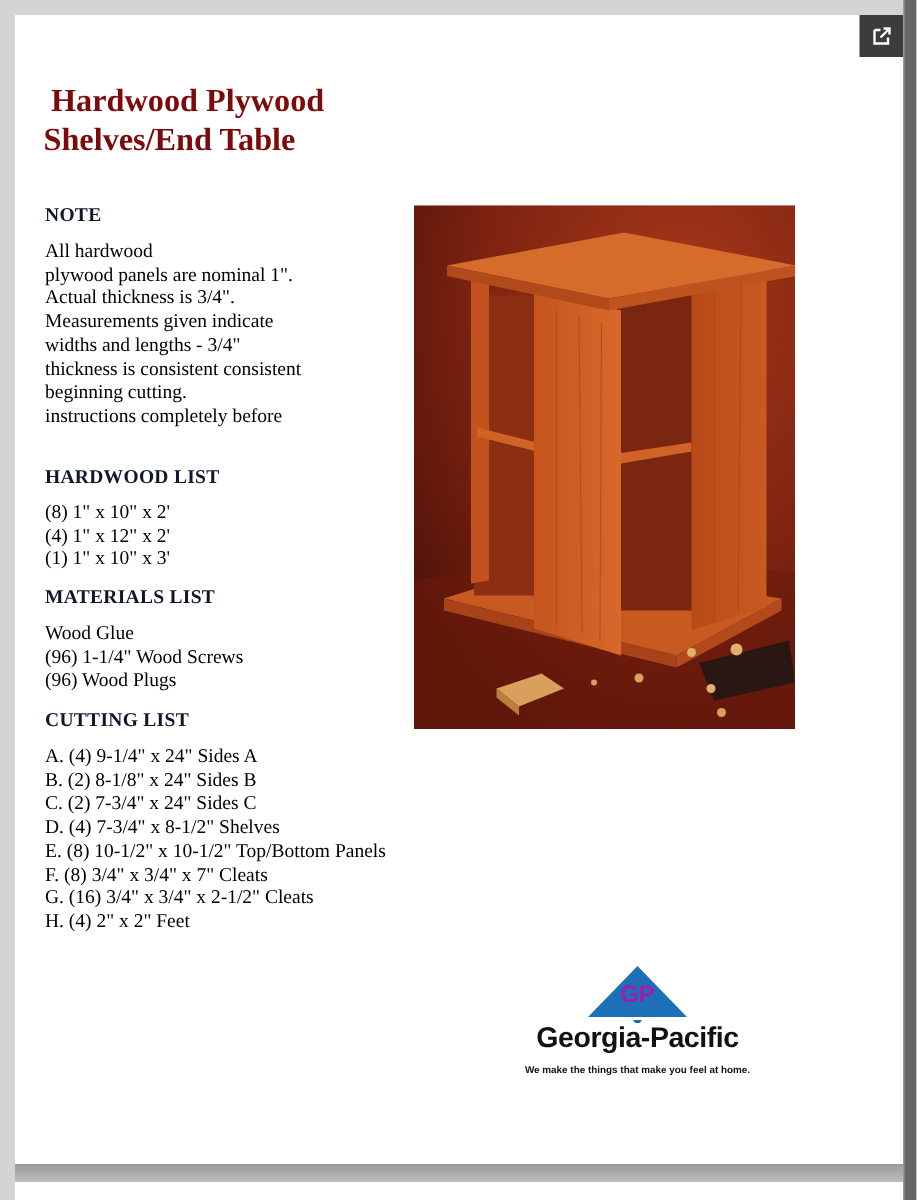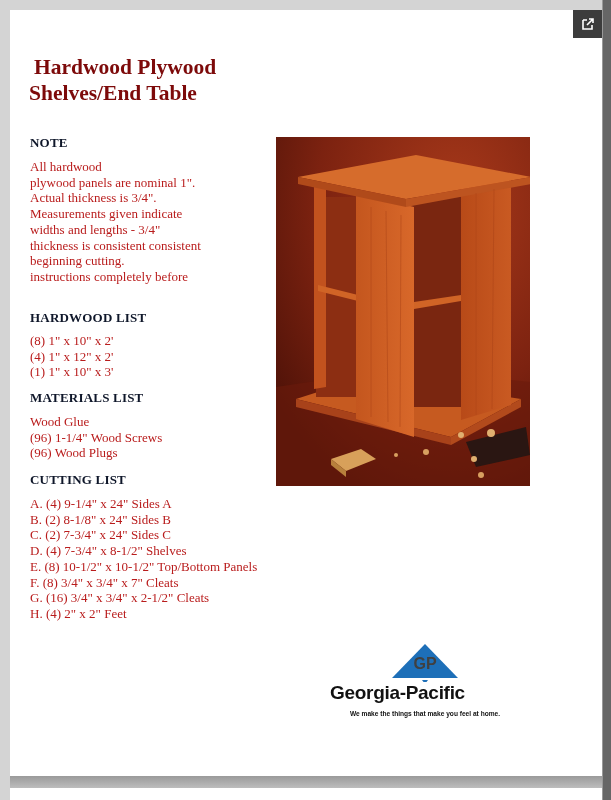--- a/index.html
+++ b/index.html
@@ -5,25 +5,25 @@
   html, body { margin:0; padding:0; }
   body { width:611px; height:800px; background:#d4d4d4; position:relative; overflow:hidden; font-family:"Liberation Serif", serif; }
   .page { position:absolute; left:10px; top:10px; width:592px; height:766px; background:#fff; }
   .page2 { position:absolute; left:10px; top:788px; width:592px; height:40px; background:#fff; }
   .gap-shadow { position:absolute; left:10px; top:776px; width:592px; height:12px; background:linear-gradient(#9a9a9a,#bdbdbd); }
   .scrollbar { position:absolute; left:602px; top:0; width:9px; height:800px; background:#666; border-left:1px solid #999; box-sizing:border-box; }
   .popout { position:absolute; left:573px; top:10px; width:29px; height:28px; background:#3c3c3c; display:flex; align-items:center; justify-content:center; cursor:pointer; }
   .title { position:absolute; left:29px; top:40px; color:#7d0a0a; font-weight:bold; font-size:21.5px; line-height:26px; }
   .title .l1 { padding-left:5px;margin-top:14px; }
   .section-h { position:absolute; left:30px; color:#0f172a; font-weight:bold; font-size:13px; letter-spacing:0.2px; }
-  .body-text { position:absolute; left:30px; color:#b91c1c; font-size:13px; line-height:15.7px; }
+  .body-text { position:absolute; left:30px; color:#000000; font-size:13px; line-height:15.7px; }
   .body-text div { white-space:nowrap; }
   .photo { position:absolute; left:276px; top:137px; width:254px; height:349px; overflow:hidden; background:#7a1e0c; }
   .logo { position:absolute; left:330px; top:642px; width:190px; height:82px; }
-  .logo-name { position:absolute; left:0; top:40px; width:190px; font-family:"Liberation Sans", sans-serif; font-weight:bold; font-size:19px; color:#111; letter-spacing:-0.3px; }
+  .logo-name { position:absolute; left:0; top:40px; width:190px; text-align:center; font-family:"Liberation Sans", sans-serif; font-weight:bold; font-size:19px; color:#111; letter-spacing:-0.3px; }
   .logo-tag { position:absolute; left:0; top:68px; width:190px; text-align:center; font-family:"Liberation Sans", sans-serif; font-weight:bold; font-size:6.6px; color:#111; white-space:nowrap; }
 </style>
 </head>
 <body>
 
 <div class="scrollbar"></div>
 
 <div class="page"></div>
 <div class="gap-shadow"></div>
 <div class="page2"></div>
@@ -134,16 +134,16 @@
     <circle cx="205" cy="338" r="3" fill="#d8a060"></circle>
     <circle cx="120" cy="318" r="2" fill="#d8a060"></circle>
   </svg>
 </div>
 
 <div class="logo">
   <svg style="position:absolute;left:62px;top:2px" width="66" height="38" viewBox="0 0 66 38">
     <path d="M33 0 L66 34 L0 34 Z" fill="#1d6fb8"></path>
     <path d="M30 36 L33 40 L36 36 Z" fill="#1d6fb8"></path>
   </svg>
-  <div style="position:absolute;left:62px;top:13px;width:66px;text-align:center;font-family:'Liberation Sans',sans-serif;font-weight:bold;font-size:16px;color:#404040;">GP</div>
+  <div style="position:absolute;left:62px;top:13px;width:66px;text-align:center;font-family:'Liberation Sans',sans-serif;font-weight:bold;font-size:16px;color:#a21caf;">GP</div>
   <div class="logo-name">Georgia-Pacific</div>
   <div class="logo-tag">We make the things that make you feel at home.</div>
 </div>
 
 </body></html>

